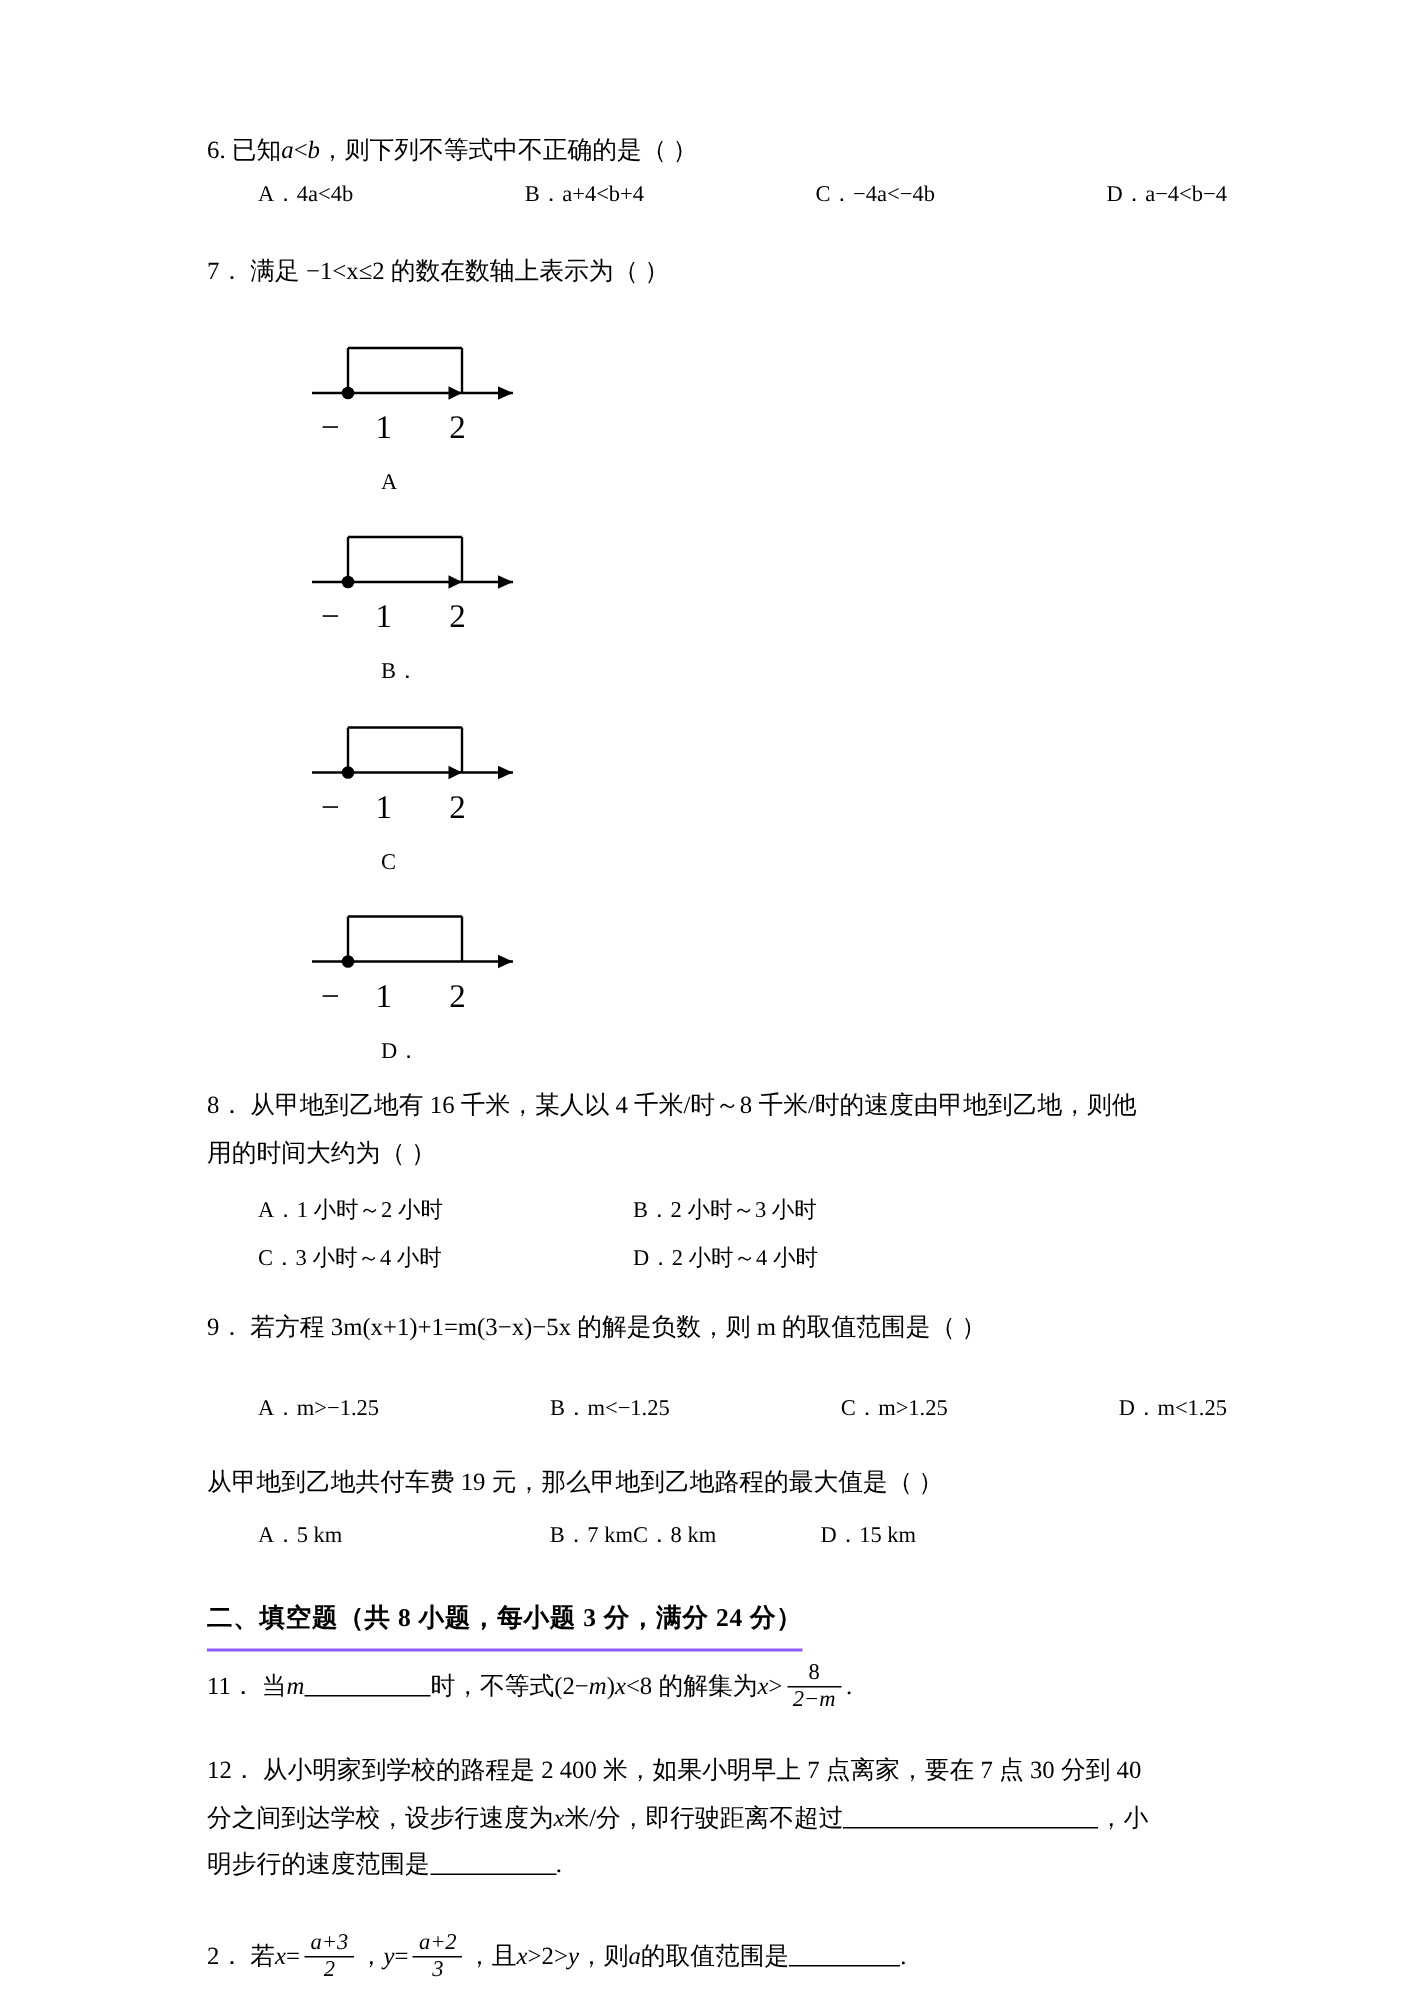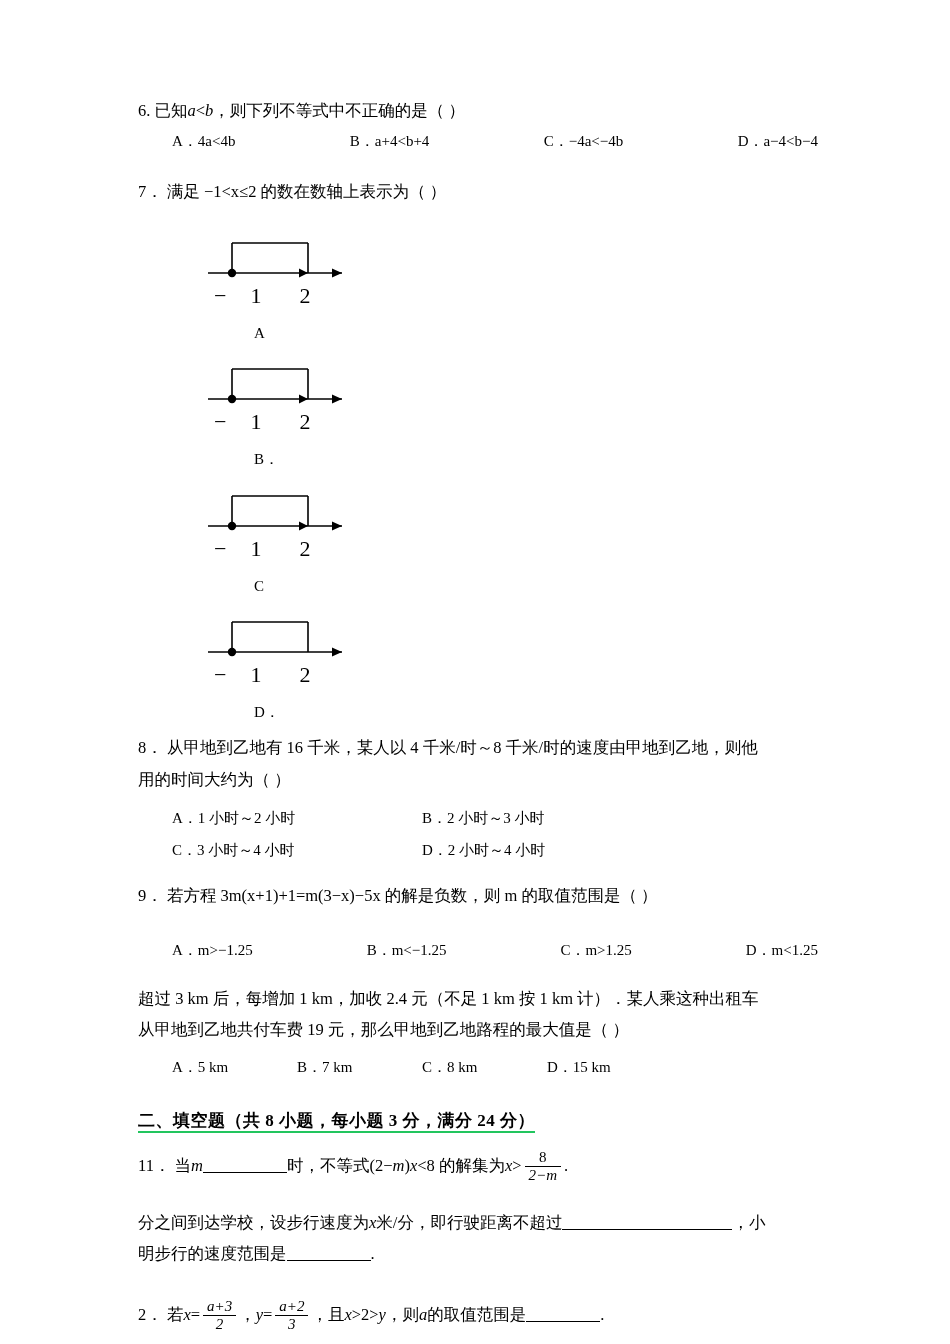--- a/index.html
+++ b/index.html
@@ -19,21 +19,21 @@
     position: absolute;
     left: 0; top: 0;
     width: 950px;
     height: 1344px;
     padding: 0;
     box-sizing: border-box;
   }
   .content {
     position: absolute;
     left: 138px;
-    top: 95px;
+    top: 84px;
     width: 680px;
   }
   .q {
     margin-bottom: 6px;
     font-size: 16.5px;
     line-height: 1.9;
   }
   .qline {
     white-space: normal;
   }
@@ -51,22 +51,22 @@
     font-family: "Liberation Serif", serif;
   }
   .sec-title {
     font-weight: bold;
     font-size: 17px;
     margin: 26px 0 18px 0;
     letter-spacing: .5px;
   }
   .sec-title u {
     text-decoration: none;
-    border-bottom: 2px solid #22c55e;
-    padding-bottom: 1px;
+    border-bottom: 2px solid #8b5cf6;
+    padding-bottom: 11px;
   }
   .blank {
     display: inline-block;
     border-bottom: 1px solid #000;
     height: 1em;
     vertical-align: -2px;
   }
   
   .frac {
     display: inline-block;
@@ -225,43 +225,46 @@
       </div>
       <div class="choices-row" style="justify-content:space-between;margin-top:24px;">
         <span class="c">A．m&gt;−1.25</span>
         <span class="c">B．m&lt;−1.25</span>
         <span class="c">C．m&gt;1.25</span>
         <span class="c">D．m&lt;1.25</span>
       </div>
     </div>
 
     <div class="q" style="margin-top:16px;">
-      <div class="qline">超过 3 km 后，每增加 1 km，加收 2.4 元（不足 1 km 按 1 km 计）．某人乘这种出租车</div>
       <div class="qline">从甲地到乙地共付车费 19 元，那么甲地到乙地路程的最大值是（      ）</div>
       <div class="choices-row" style="margin-top:6px;">
         <span class="c" style="width:125px;">A．5 km</span>
-        <span class="c" style="width:125px;">B．7 km</span>
+        <span class="c" style="width:125px;text-align:right;">B．7 km</span>
         <span class="c" style="width:125px;">C．8 km</span>
         <span class="c">D．15 km</span>
       </div>
     </div>
 
     <div class="sec-title">
       <u>二、填空题（共 8 小题，每小题 3 分，满分 24 分）</u>
     </div>
 
     <div class="q" style="margin-top:18px;">
       <div class="qline">
         <span>11．</span>
         <span>当</span><span class="ital">m</span><span class="blank" style="width:84px;"></span><span>时，不等式(2−</span><span class="ital">m</span><span>)</span><span class="ital">x</span><span>&lt;8 的解集为</span><span class="ital">x</span><span>&gt;</span><span class="frac"><span class="top">8</span><span class="bot ital">2−m</span></span><span>.</span>
       </div>
     </div>
 
     <div class="q" style="margin-top:22px;">
       <div class="qline">
+        <span>12．</span>
+        <span>从小明家到学校的路程是 2 400 米，如果小明早上 7 点离家，要在 7 点 30 分到 40</span>
+      </div>
+      <div class="qline">
         <span>分之间到达学校，设步行速度为</span><span class="ital">x</span><span>米/分，即行驶距离不超过</span><span class="blank" style="width:170px;"></span><span>，小</span>
       </div>
       <div class="qline">
         <span>明步行的速度范围是</span><span class="blank" style="width:84px;"></span><span>.</span>
       </div>
     </div>
 
     <div class="q" style="margin-top:30px;">
       <div class="qline">
         <span>2．</span>

